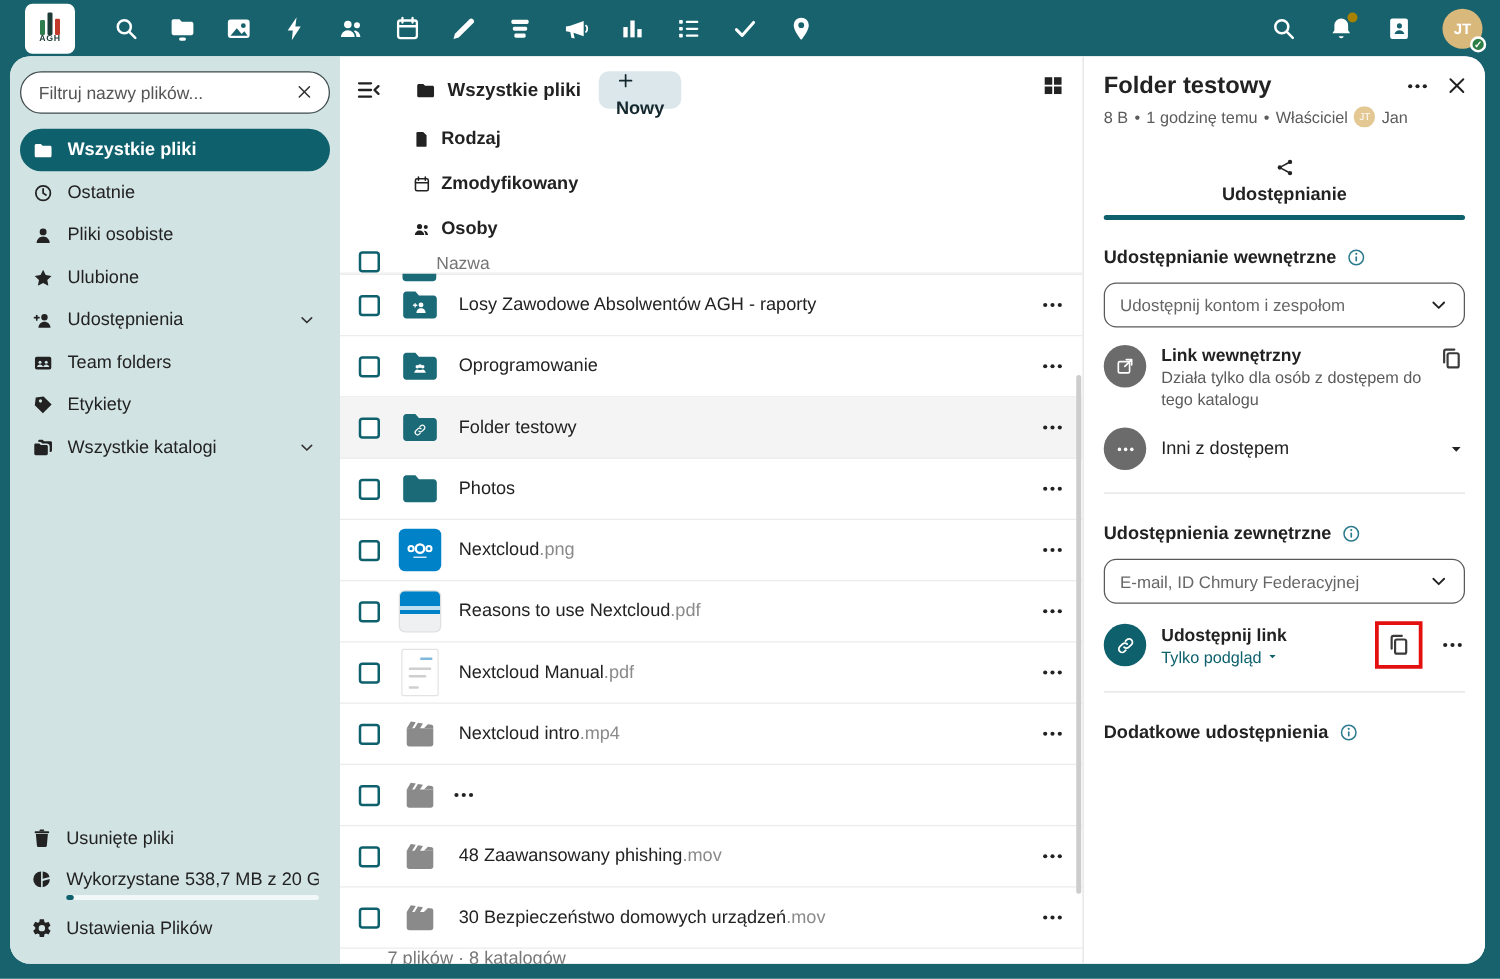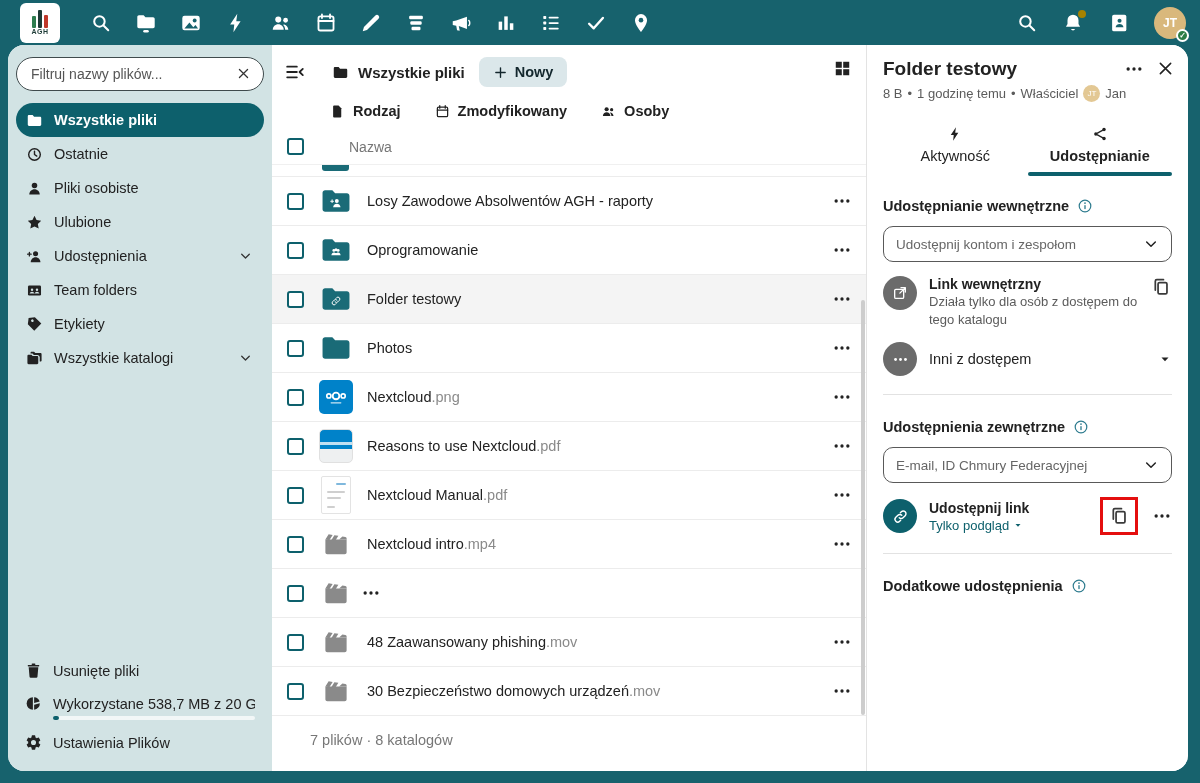--- a/index.html
+++ b/index.html
@@ -45,24 +45,24 @@
   .quota-track { height:4px; border-radius:2px; background:#f2f7f7; position:relative; }
   .quota-fill { position:absolute; left:0; top:0; bottom:0; border-radius:2px; background:var(--accent,#0d606c); }
 
   
   .main { flex:1; background:#fff; position:relative; display:flex; flex-direction:column; min-width:0; }
   .main-head { padding:12px 12px 0 12px; display:flex; align-items:center; }
   .iconbtn { background:none; border:none; cursor:pointer; color:#222; padding:0; display:inline-flex; }
   .collapse-btn { width:22px; height:22px; margin-right:26px; }
   .crumb { display:flex; align-items:center; gap:9px; font-weight:bold; font-size:15px; }
   .crumb .ic { width:17px; height:17px; }
-  .newbtn { margin-left:14px; height:30px; border:none; border-radius:8px; background:#dbe7ea; color:#13272d; font-weight:bold; font-size:14.5px; display:inline-flex; align-items:center; gap:7px; padding:0 14px; cursor:pointer; font-family:inherit; }
+  .newbtn { margin-left:14px; height:30px; border:none; border-radius:8px; background:#dbe7ea; color:#13272d; font-weight:bold; font-size:14.5px; display:inline-flex; align-items:flex-start; gap:7px; padding:0 14px; cursor:pointer; font-family:inherit;flex-direction:column; }
   .newbtn .ic { width:15px; height:15px; }
   .gridbtn { position:absolute; right:14px; top:14px; width:19px; height:19px; }
-  .filters { display:flex; gap:34px; padding:16px 12px 10px 58px; }
+  .filters { display:flex; gap:20px; padding:16px 12px 10px 58px;flex-direction:column; }
   .fchip { display:flex; align-items:center; gap:8px; font-weight:bold; font-size:14.5px; cursor:pointer; }
   .fchip .ic { width:15px; height:15px; }
   .list-header { height:36px; display:flex; align-items:center; border-bottom:1px solid #f0f0f0; }
   .col-name { color:#767676; font-size:14px; margin-left:45px; }
   .cb { width:17px; height:17px; border:2px solid var(--accent,#0d606c); border-radius:3px; background:#fff; margin-left:15px; flex:0 0 17px; cursor:pointer; }
   .partial-row { height:12px; border-bottom:1px solid #ececec; position:relative; }
   .partial-row .sliver { position:absolute; left:50px; top:0; width:27px; height:6px; background:var(--folder,#1a6b77); border-radius:0 0 3px 3px; }
   .rows { }
   .frow { height:49px; display:flex; align-items:center; border-bottom:1px solid #ececec; cursor:pointer; }
   .frow.hl { background:#f4f4f4; }
@@ -757,28 +757,20 @@
     <div class="p-meta">
       <span>8 B</span>
       <span>•</span>
       <span>1 godzinę temu</span>
       <span>•</span>
       <span>Właściciel</span>
       <span class="mini-av">JT</span>
       <span>Jan</span>
     </div>
     <div class="tabs">
-      <div class="tab">
-        <span class="ic">
-            <svg viewBox="0 0 24 24" aria-hidden="true">
-              <path fill="currentColor" d="M13.4 2L5.6 13.6h4.5L9.2 22l7.8-12h-4.7z"></path>
-            </svg>
-          </span>
-        <span>Aktywność</span>
-      </div>
       <div class="tab active">
         <span class="ic">
             <svg viewBox="0 0 24 24" aria-hidden="true">
               <circle fill="currentColor" cx="18" cy="5.3" r="2.6"></circle>
               <circle fill="currentColor" cx="5.8" cy="12" r="2.6"></circle>
               <circle fill="currentColor" cx="18" cy="18.7" r="2.6"></circle>
               <path d="M8.1 10.7l7.6-4.1M8.1 13.3l7.6 4.1" stroke="currentColor" fill="none" stroke-linecap="round" stroke-linejoin="round" stroke-width="1.8"></path>
             </svg>
           </span>
         <span>Udostępnianie</span>

